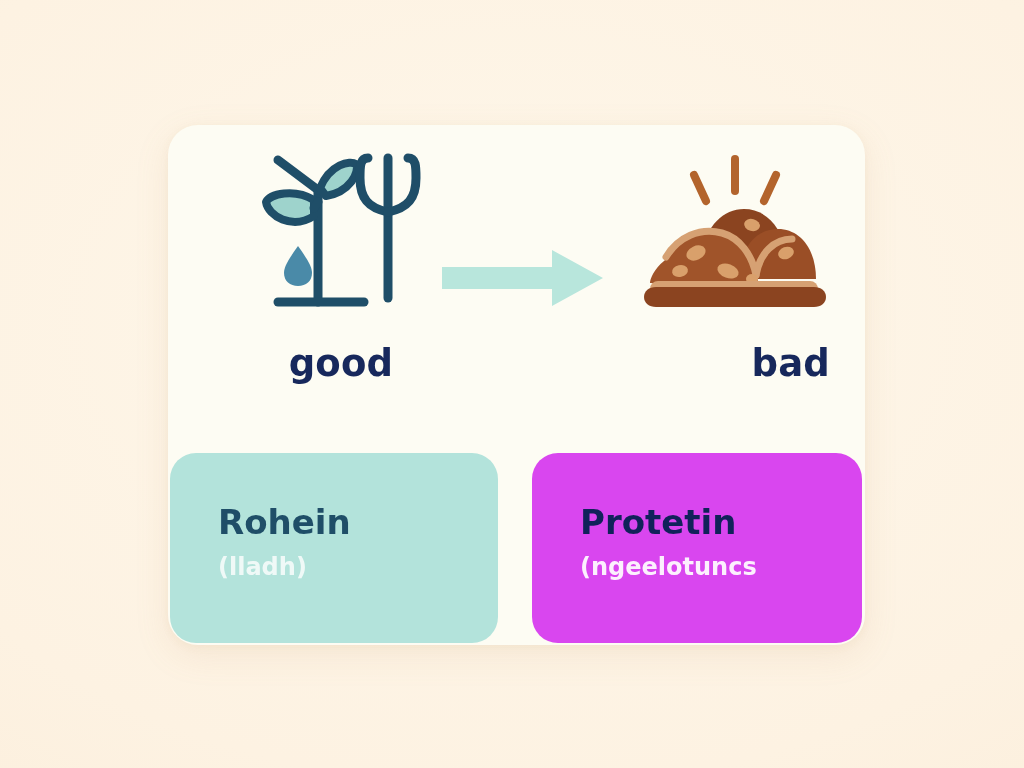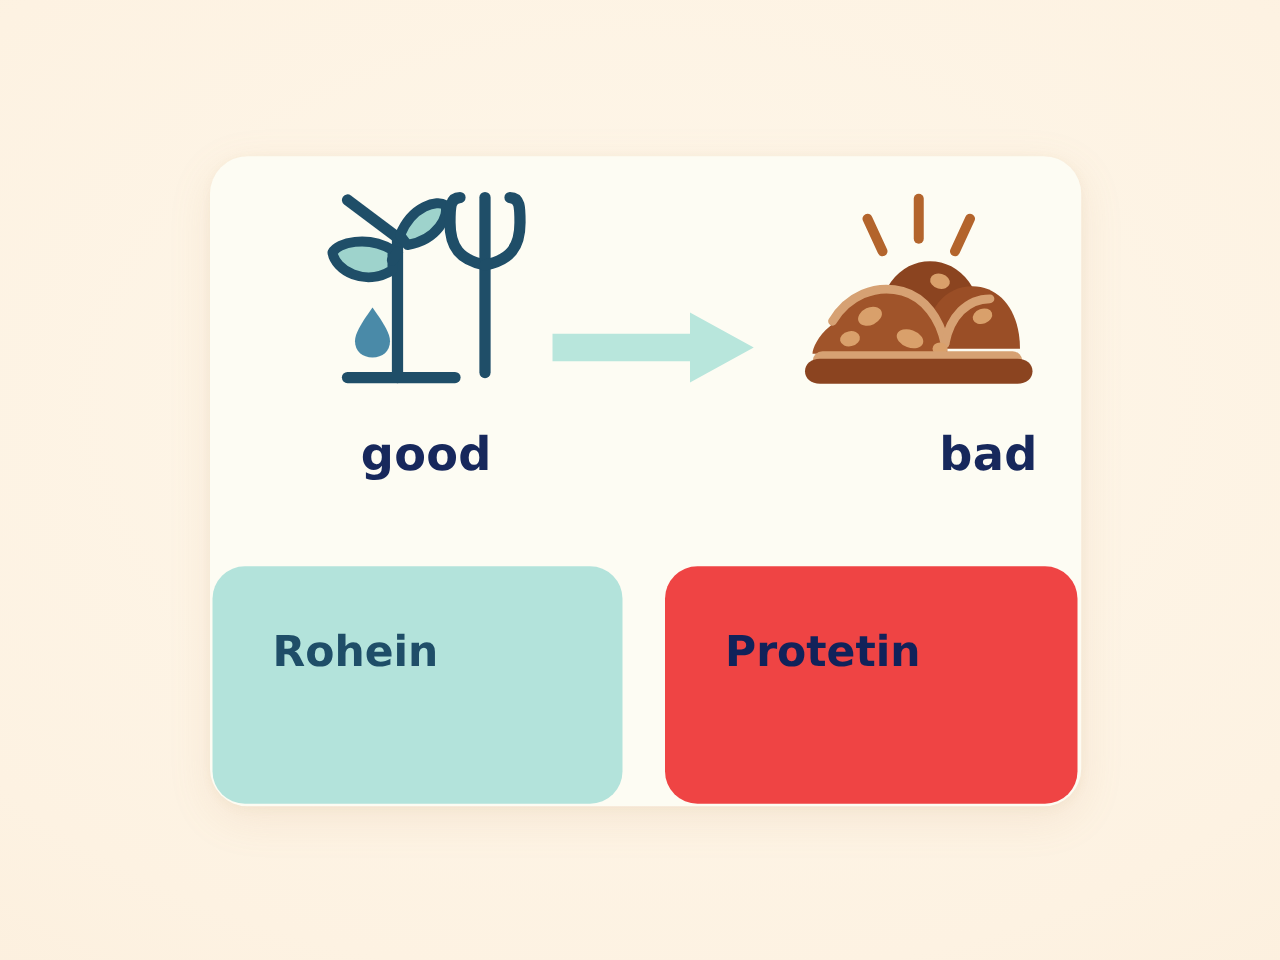--- a/index.html
+++ b/index.html
@@ -93,21 +93,21 @@
     padding: 52px 0 0 48px;
   }
   #term-card-good {
     left: 170px;
     width: 328px;
     background: #B3E3DB;
   }
   #term-card-bad {
     left: 532px;
     width: 330px;
-    background: #ef4444;
+    background: #d946ef;
   }
 
   .term-title {
     font-size: 34px;
     font-weight: 700;
     line-height: 1;
     margin: 0 0 16px 0;
   }
   #term-card-good .term-title { color: #1F4E68; }
   #term-card-bad  .term-title { color: #11225A; }
@@ -202,17 +202,19 @@
         <path d="M4 144 C4 138 9 134 16 134 L174 134 C181 134 186 138 186 144 C186 150 181 154 174 154 L16 154 C9 154 4 150 4 144 Z" fill="#8B4420"></path>
       </svg>
     </div>
     <div class="state-label">bad</div>
   </div>
 
 </div>
 
 <div class="term-card" id="term-card-good">
   <div class="term-title">Rohein</div>
+  <div class="term-subtitle">(lladh)</div>
 </div>
 
 <div class="term-card" id="term-card-bad">
   <div class="term-title">Protetin</div>
+  <div class="term-subtitle">(ngeelotuncs</div>
 </div>
 
 </body></html>

